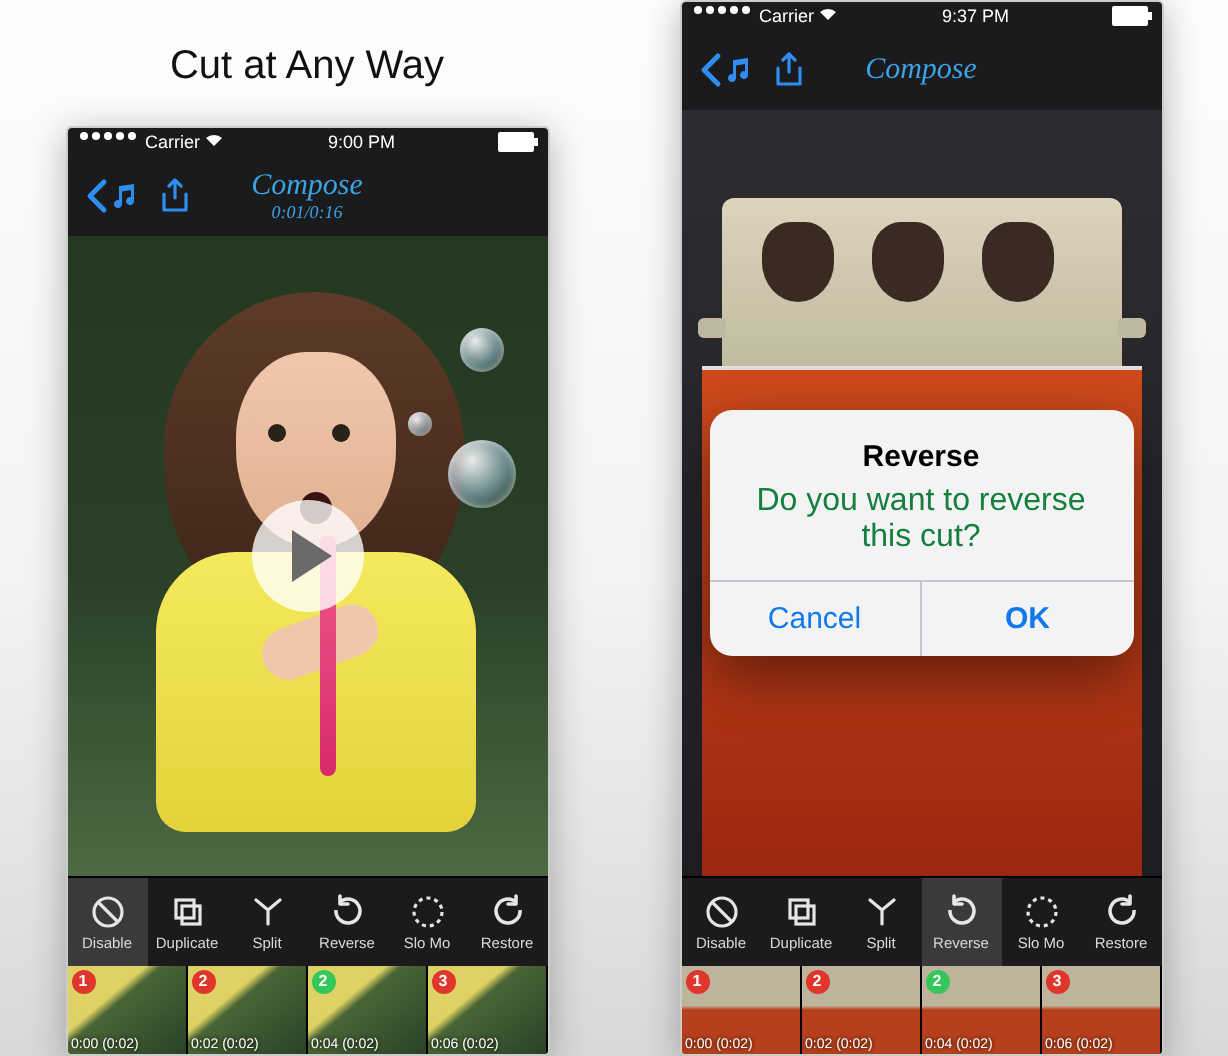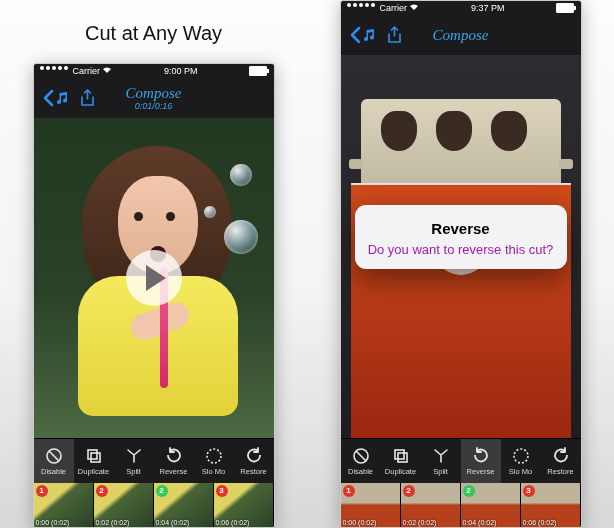--- a/index.html
+++ b/index.html
@@ -13,21 +13,21 @@
   .statusbar{height:14px;background:#1b1b1e;color:#fff;font-size:9px;display:flex;align-items:center;
     justify-content:space-between;padding:0 6px;}
   .statusbar .sig{display:flex;gap:2px;align-items:flex-start}
   .sigdot{width:4px;height:4px;border-radius:50%;background:#fff}
   .battery{width:16px;height:8px;border:1px solid #fff;border-radius:1px;position:relative}
   .battery:after{content:"";position:absolute;right:-3px;top:2px;width:2px;height:4px;background:#fff}
   .battery i{display:block;background:#fff;height:100%;width:100%}
   .navbar{height:40px;background:#1b1b1e;display:flex;align-items:center;justify-content:flex-start;padding:0 8px;position:relative}
   .navtitle{position:absolute;left:0;right:0;text-align:center;pointer-events:none}
   .navtitle .t{color:#3aa4e6;font-style:italic;font-size:15px;line-height:1;font-family:Georgia,serif}
-  .navtitle .s{color:#3aa4e6;font-size:9px;font-style:italic;font-family:Liberation Sans, sans-serif}
+  .navtitle .s{color:#3aa4e6;font-size:9px;font-style:italic;font-family:Liberation Serif, serif}
   .navbtn{color:#2d8ef0;display:flex;align-items:center;gap:10px}
   svg{display:block}
   .preview{flex:1;background:#2b2b2b;position:relative;overflow:hidden}
   
   .scene-girl{position:absolute;inset:0;background:linear-gradient(180deg,#223820 0%,#2a4128 55%,#4d6a42 100%)}
   .hair{position:absolute;top:28px;left:48px;width:150px;height:170px;border-radius:60% 60% 55% 55%/55% 55% 60% 60%;
     background:linear-gradient(180deg,#5e3b28,#3b2417);}
   .face{position:absolute;top:58px;left:84px;width:80px;height:98px;border-radius:48% 48% 55% 55%;
     background:linear-gradient(180deg,#f1c7ac,#e0b091);}
   .eye{position:absolute;width:9px;height:9px;border-radius:50%;background:#2a2118;top:94px}
@@ -55,21 +55,21 @@
   .carbody{position:absolute;top:130px;left:10px;right:10px;bottom:0;
     background:linear-gradient(180deg,#cf4a1b,#9b2710)}
   .chrome{position:absolute;top:128px;left:10px;right:10px;height:8px;background:linear-gradient(180deg,#e6e6e6,#a8a8a8);}
   .mirror{position:absolute;top:104px;width:14px;height:10px;border-radius:3px;background:#bfb8a0}
   .mirror.ml{left:8px}.mirror.mr{right:8px}
   
   .alert{position:absolute;left:14px;right:14px;top:150px;background:#f3f3f5;border-radius:11px;
     box-shadow:0 10px 28px rgba(0,0,0,.45);overflow:hidden;font-size:13px}
   .alert .ah{padding:15px 12px 12px;text-align:center}
   .alert .ah b{display:block;font-size:15px;margin-bottom:5px;color:#000;font-weight:600}
-  .alert .ah span{color:#a21caf;font-size:13px}
+  .alert .ah span{color:#15803d;font-size:16px}
   .alert .ab{display:flex;border-top:1px solid #c8c8cc}
   .alert .ab div{flex:1;text-align:center;padding:10px 0;color:#1179ef;font-size:15px}
   .alert .ab div+div{border-left:1px solid #c8c8cc;font-weight:600}
   
   .toolbar{height:44px;background:#1b1b1e;display:flex;border-top:1px solid #000}
   .tool{flex:1;display:flex;flex-direction:column;align-items:center;justify-content:center;gap:2px;color:#d9d9d9;
     font-size:7.5px;}
   .tool.sel{background:#3a3a3d}
   .tool svg{stroke:#e6e6e6}
   
@@ -257,20 +257,24 @@
             <div class="mirror ml"></div>
             <div class="mirror mr"></div>
         <div class="carbody"></div>
       </div>
       <div class="playbtn"></div>
       <div class="alert">
         <div class="ah">
           <b>Reverse</b>
           <span>Do you want to reverse this cut?</span>
         </div>
+        <div class="ab">
+          <div>Cancel</div>
+          <div>OK</div>
+        </div>
       </div>
     </div>
     <div class="toolbar">
       <div class="tool">
         <svg width="18" height="18" viewBox="0 0 18 18" fill="none">
               <circle cx="9" cy="9" r="7" stroke-width="1.6"></circle>
               <path d="M4 4l10 10" stroke-width="1.6"></path>
             </svg>
         <span>Disable</span>
           </div>

